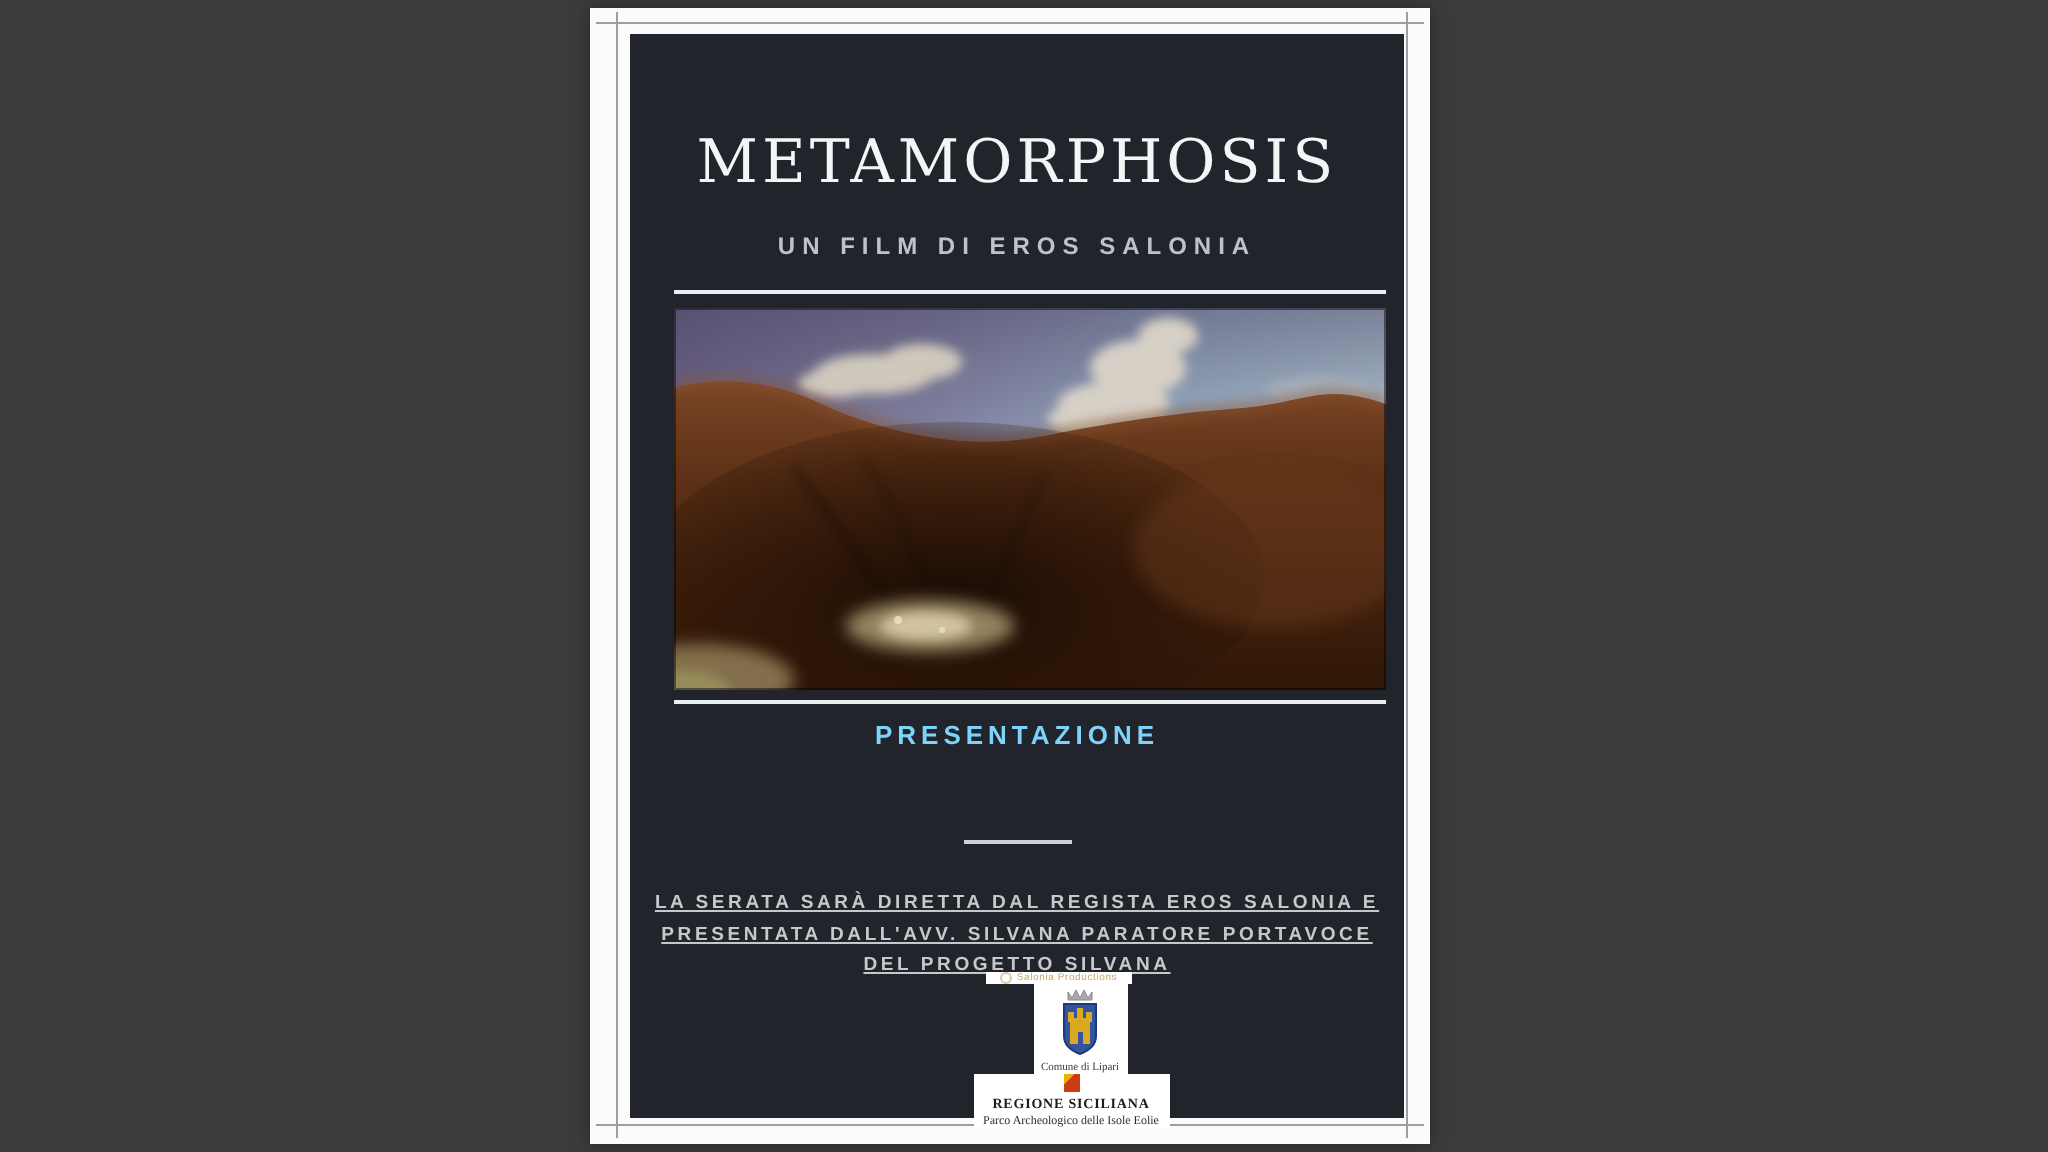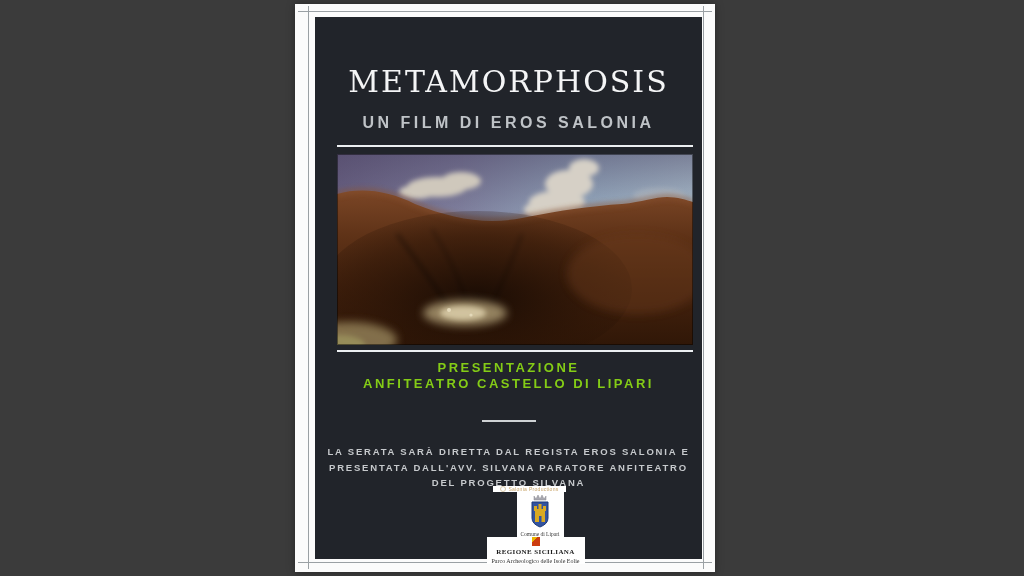--- a/index.html
+++ b/index.html
@@ -29,39 +29,39 @@
   
   .title {
     position: absolute; top: 46px; left: 0; width: 100%;
     text-align: center; color: #f4f5f6;
     font-family: "DejaVu Serif", "Liberation Serif", serif;
     font-size: 30px; line-height: 38px; letter-spacing: 2px; font-weight: 400;
   }
   .subtitle {
     position: absolute; top: 99px; left: 0; width: 100%;
     text-align: center; color: #bfc3c7;
-    font-size: 16px; line-height: 14px; letter-spacing: 3.5px; font-weight: 700;
+    font-size: 12px; line-height: 14px; letter-spacing: 3.5px; font-weight: 700;
   }
   .rule { position: absolute; left: 22px; width: 356px; height: 2px; background: #eceff1; }
   .rule.above-photo { top: 128px; }
   .rule.below-photo { top: 333px; }
 
   .event-block {
     position: absolute; top: 343px; left: 0; width: 100%;
-    text-align: center; color: #84cc16;
+    text-align: center; color: #7dd3fc;
     font-size: 13px; line-height: 15.5px; letter-spacing: 2.5px; font-weight: 700;
   }
   .mini-divider {
     position: absolute; top: 403px; left: 50%; margin-left: -27px;
     width: 54px; height: 2px; background: #cfd2d4;
   }
   .desc-block {
     position: absolute; top: 427px; left: 0; width: 100%;
     text-align: center; color: #c6c9cc;
-    font-size: 9.5px; line-height: 15.5px; letter-spacing: 1.8px; font-weight: 700;
+    font-size: 9.5px; line-height: 15.5px; letter-spacing: 1.8px; font-weight: 700; text-decoration: underline;
   }
 
   
   .photo {
     position: absolute; left: 22px; top: 137px; width: 356px; height: 191px;
     overflow: hidden; background: #2a1a10;
   }
   .photo svg { display: block; }
 
   
@@ -212,28 +212,27 @@
           <ellipse cx="300" cy="120" rx="70" ry="40" fill="#6a3a1c" opacity="0.45" filter="url(#softer)"></ellipse>
 
           <rect x="0" y="0" width="356" height="191" fill="none" stroke="rgba(0,0,0,0.45)" stroke-width="2"></rect>
         </svg>
       </div>
 
       <div class="rule below-photo"></div>
 
       <div class="event-block">
         <div>PRESENTAZIONE</div>
-        <div>ANFITEATRO CASTELLO DI LIPARI</div>
       </div>
 
       <div class="mini-divider"></div>
 
       <div class="desc-block">
         <div>LA SERATA SARÀ DIRETTA DAL REGISTA EROS SALONIA E</div>
-        <div>PRESENTATA DALL'AVV. SILVANA PARATORE ANFITEATRO</div>
+        <div>PRESENTATA DALL'AVV. SILVANA PARATORE PORTAVOCE</div>
         <div>DEL PROGETTO SILVANA</div>
       </div>
 
       <div class="logos">
 
         <div class="logo-card logo-production">
           <span class="mark"></span>
           <span class="txt">Salonia Productions</span>
         </div>
 

